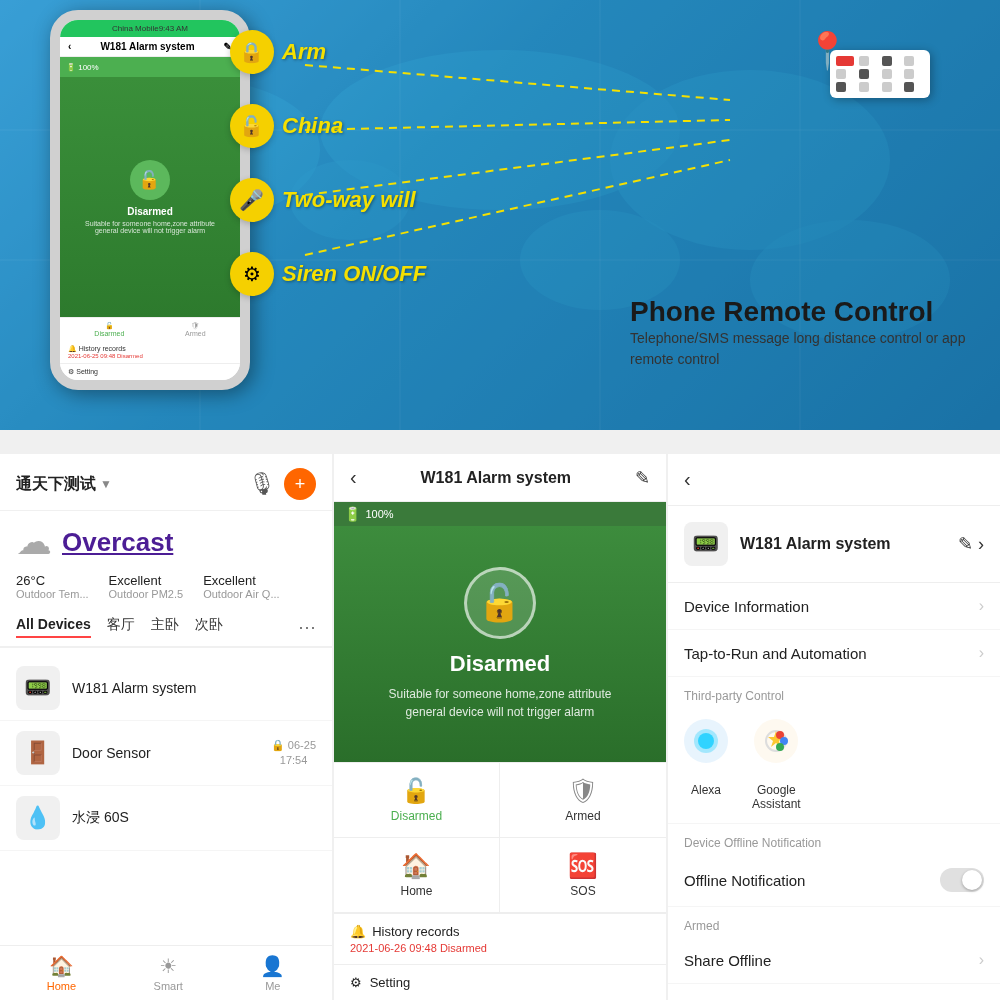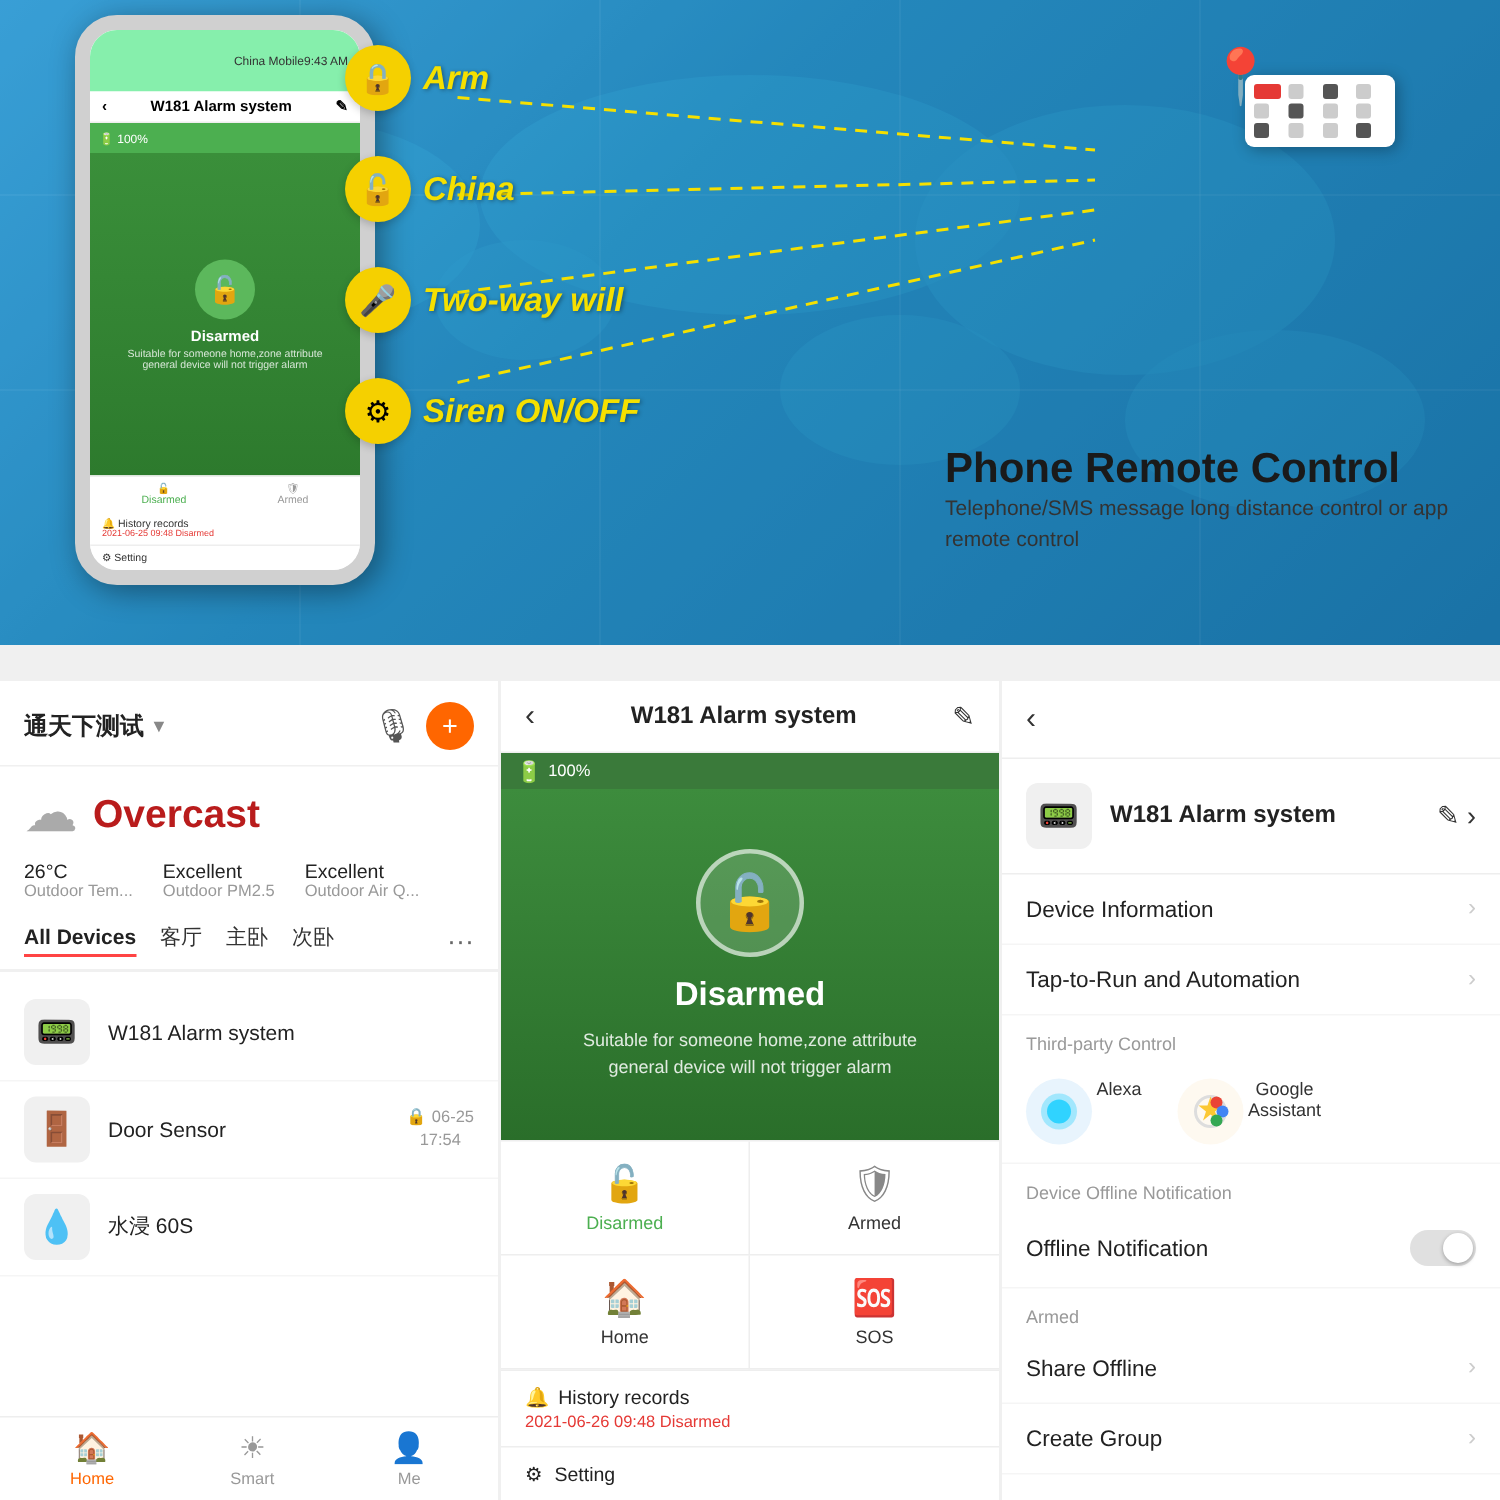--- a/index.html
+++ b/index.html
@@ -38,25 +38,25 @@
       overflow: hidden;
     }
     .phone-screen {
       width: 100%;
       height: 100%;
       background: #fff;
       display: flex;
       flex-direction: column;
     }
     .phone-status-bar {
-      background: #86efac;
-      padding: 16px 8px;
+      background: #22c55e;
+      padding: 4px 8px;
       font-size: 8px;
       display: flex;
-      justify-content: flex-end;
+      justify-content: center;
       color: #333;
     }
     .phone-header {
       background: #fff;
       padding: 4px 8px;
       display: flex;
       align-items: center;
       border-bottom: 1px solid #eee;
       font-size: 10px;
       font-weight: 600;
@@ -266,21 +266,22 @@
     .weather-section {
       padding: 10px 16px;
       display: flex;
       align-items: center;
       gap: 10px;
     }
     .cloud-icon { font-size: 36px; color: #aaa; }
     .weather-label {
       font-size: 26px;
       font-weight: 700;
-      color: #b91c1c;
+      color: #4c1d95;
+      text-decoration: underline;
     }
     .weather-details {
       padding: 0 16px 8px;
       display: flex;
       gap: 20px;
     }
     .weather-detail-item {
       display: flex;
       flex-direction: column;
     }
@@ -523,21 +524,23 @@
     }
     .settings-chevron { font-size: 16px; color: #ccc; }
     .settings-third-party {
       display: flex;
       gap: 24px;
       padding: 12px 16px;
       border-bottom: 1px solid #f5f5f5;
     }
     .third-party-item {
       display: flex;
-      gap: 3px;
+      flex-direction: column;
+      align-items: center;
+      gap: 20px;
       cursor: pointer;
     }
     .third-party-circle {
       width: 44px;
       height: 44px;
       border-radius: 50%;
       background: #f0f8ff;
       display: flex;
       align-items: center;
       justify-content: center;

